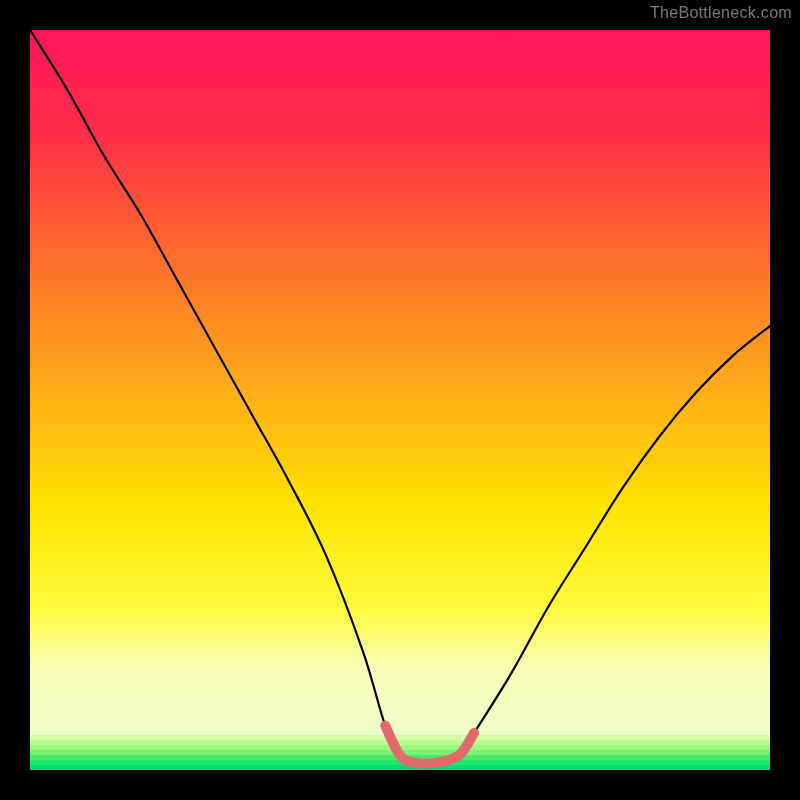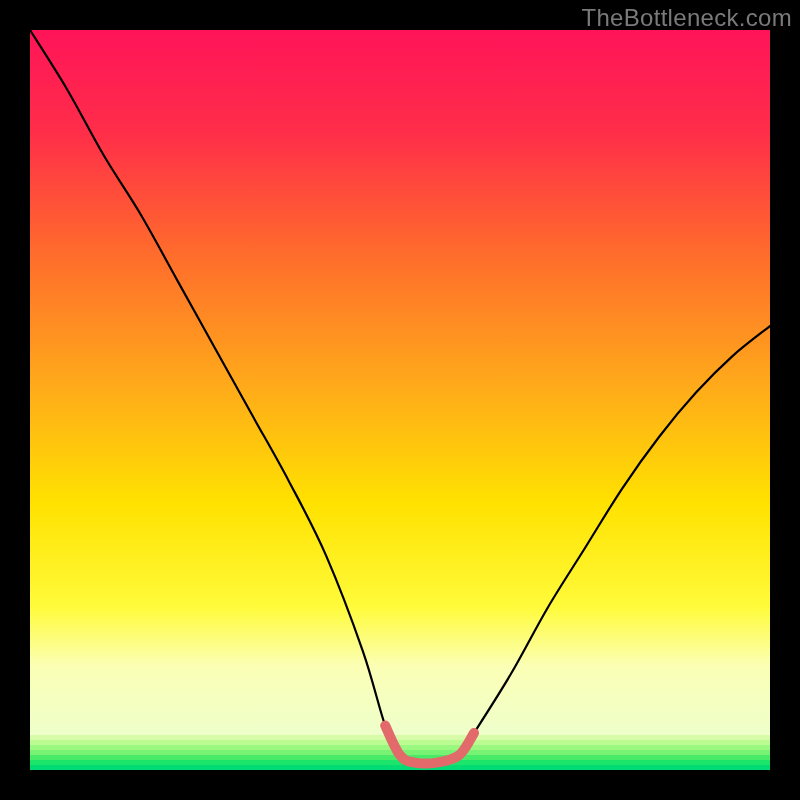--- a/index.html
+++ b/index.html
@@ -31,21 +31,21 @@
   }
   .green-stripes {
     position: absolute;
     left: 0; right: 0;
   }
   .attribution {
     position: absolute;
     top: 4px;
     right: 8px;
     color: #7a7a7a;
-    font-size: 24px;
+    font-size: 16px;
     letter-spacing: 0.3px;
   }
   svg.curve {
     position: absolute;
     left: 0; top: 0;
     width: 740px; height: 740px;
   }
 </style>
 </head>
 <body>

